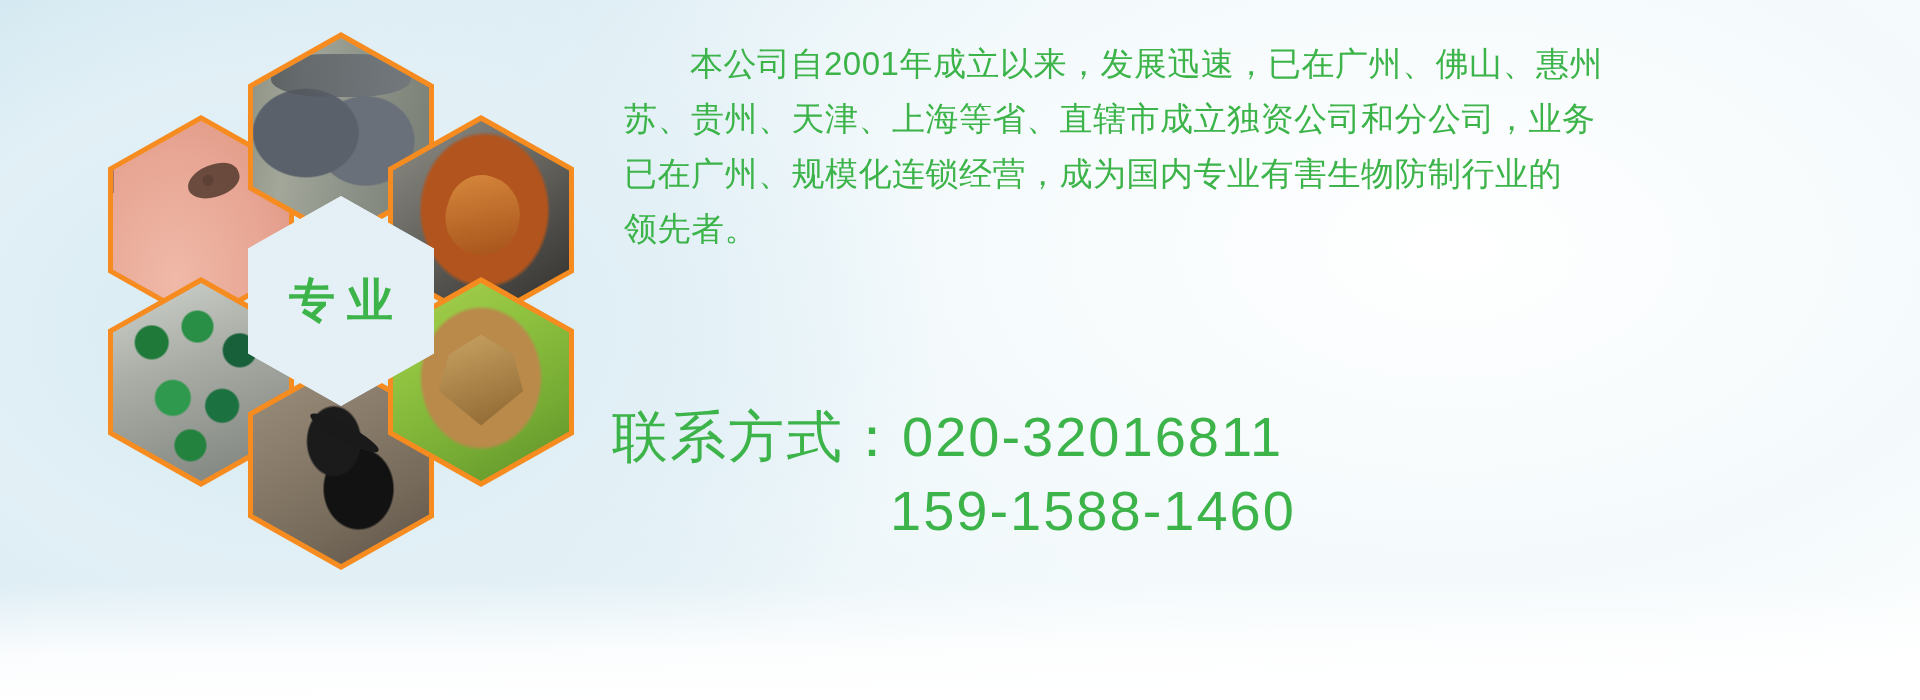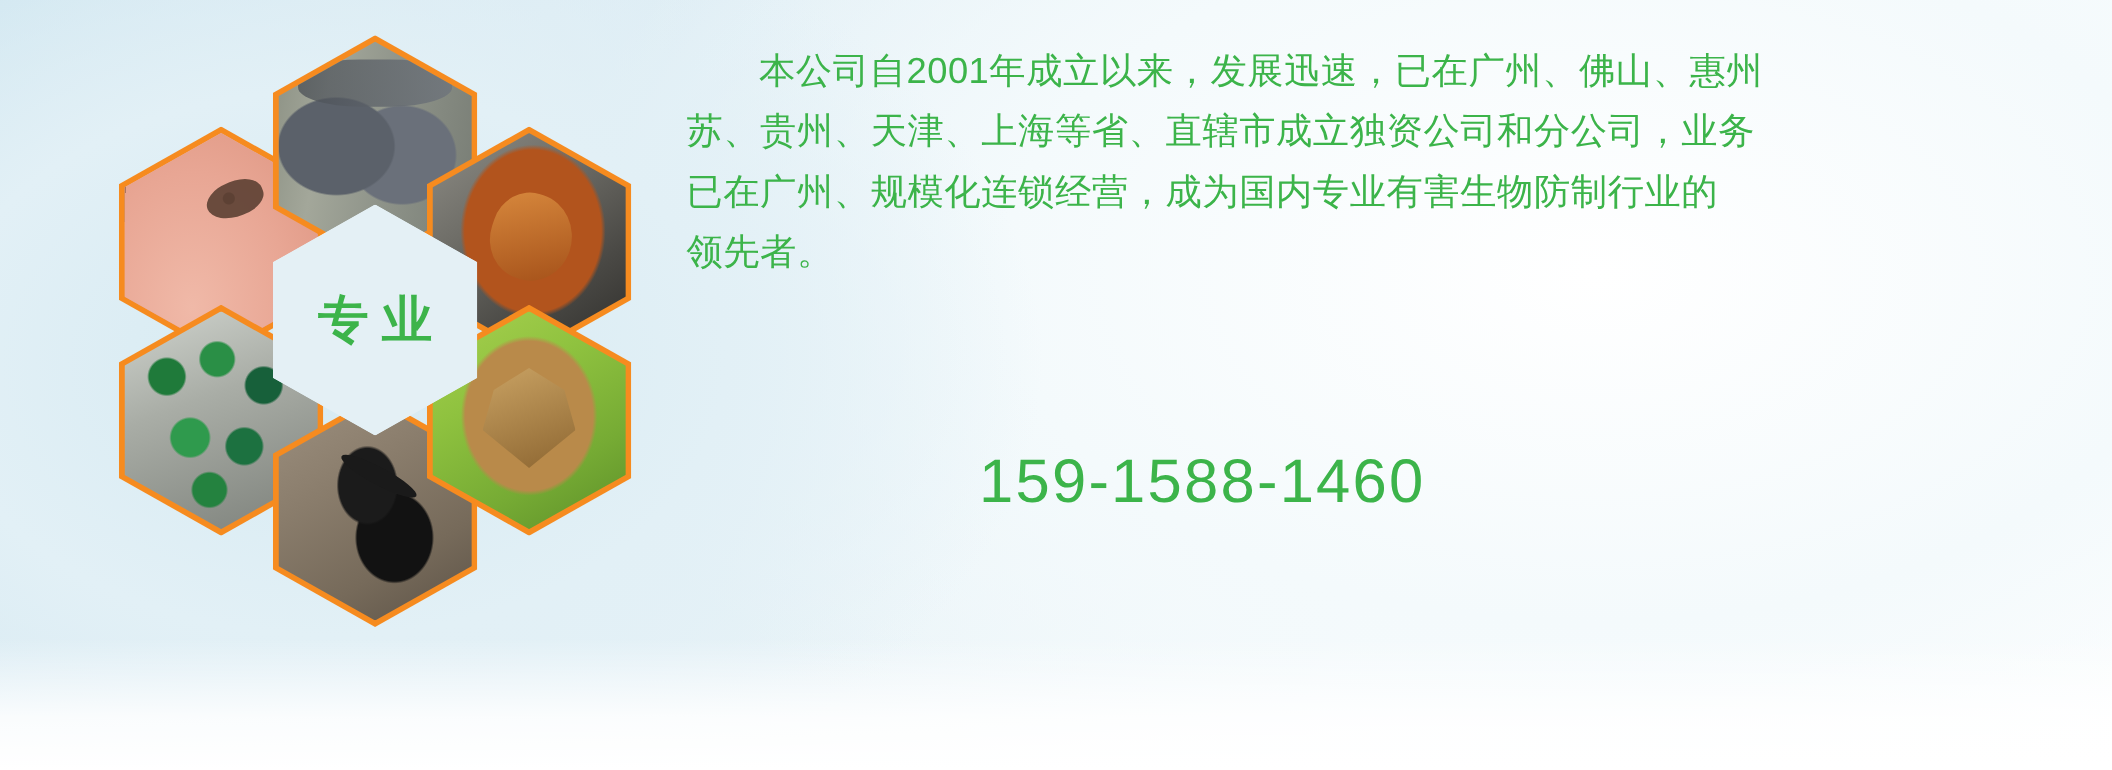--- a/index.html
+++ b/index.html
@@ -165,33 +165,34 @@
           <div class="ph tex-ant"></div>
         </div>
     </div>
 
     <div class="hex" style="--w:186px;--h:210px;left:298px;top:267px;">
       <div class="inner">
           <div class="ph tex-stinkbug"></div>
         </div>
     </div>
 
-    <div class="hex hex-text" style="--w:186px;--h:210px;left:158px;top:176px;background:#e4f0f5;">
+    <div class="hex hex-text" style="--w:186px;--h:210px;left:158px;top:186px;background:#e4f0f5;">
       <div class="inner" style="left:0;top:0;right:0;bottom:0;background:#e4f0f5;">
         <div class="hex-label">
           <span>专业</span>
         </div>
       </div>
     </div>
   </div>
 
   <div id="copy">
     <p class="indent">本公司自2001年成立以来，发展迅速，已在广州、佛山、惠州</p>
     <p>苏、贵州、天津、上海等省、直辖市成立独资公司和分公司，业务</p>
     <p>已在广州、规模化连锁经营，成为国内专业有害生物防制行业的</p>
     <p>领先者。</p>
   </div>
 
   <div id="contact">
+    <div class="line">联系方式：020-32016811</div>
     <div class="line second">159-1588-1460</div>
   </div>
 
 </div>
 
 </body></html>

